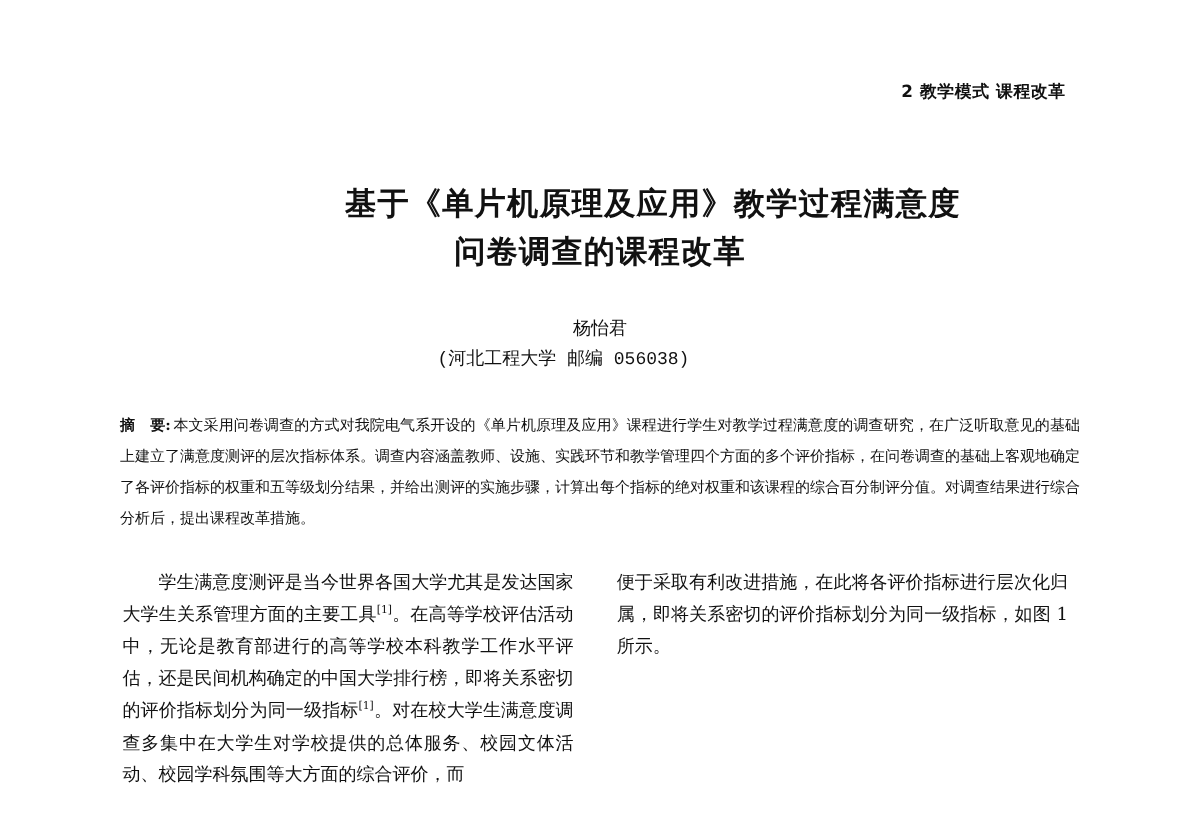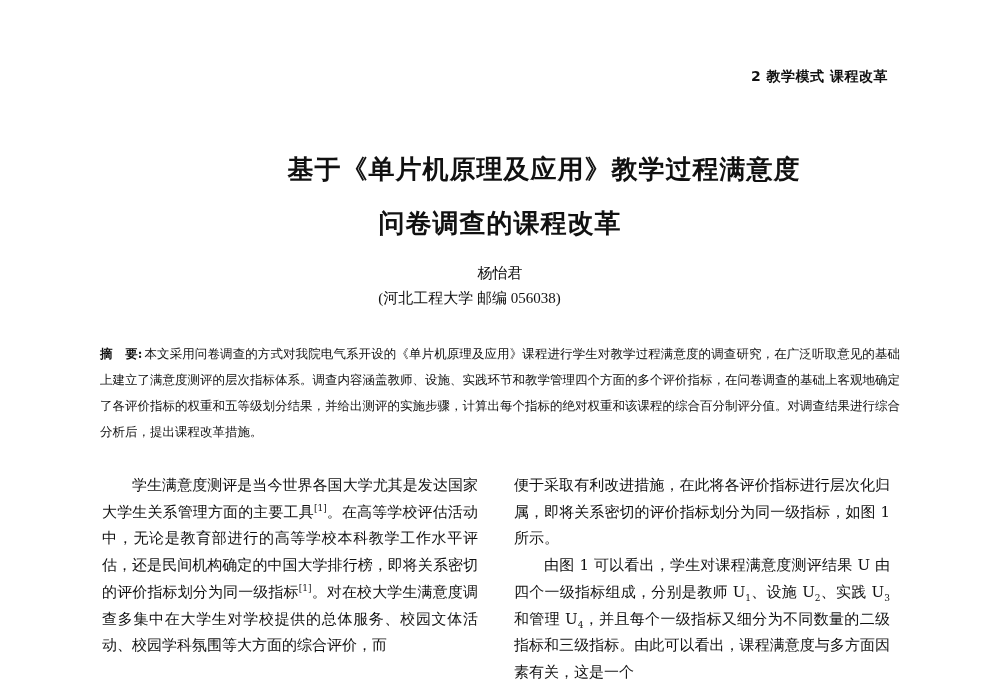--- a/index.html
+++ b/index.html
@@ -1,22 +1,22 @@
 <!DOCTYPE html>
 <html><head>
 <meta charset="utf-8">
 <style>
   html, body { margin: 0; padding: 0; background: #ffffff; }
   body { width: 1000px; height: 688px; position: relative; overflow: hidden; color: #111; font-family: "DejaVu Sans", sans-serif; }
   .header { position: absolute; top: 68px; right: 112px; font-size: 14px; font-weight: bold; letter-spacing: 0.5px; margin-left: 48px; }
   .title { position: absolute; left: 0; width: 1000px; text-align: center; font-size: 26px; font-weight: bold; letter-spacing: 1px; }
   .title1 { top: 152px; padding-left: 44px; }
-  .title2 { top: 206px; }
+  .title2 { top: 192px; }
   .author { position: absolute; top: 264px; left: 0; width: 1000px; text-align: center; font-size: 15px; font-family: Liberation Sans, sans-serif; }
-  .affil { position: absolute; top: 289px; left: 0; width: 939px; text-align: center; font-size: 15px; font-family: Liberation Serif, serif; }
+  .affil { position: absolute; top: 289px; left: 0; width: 939px; text-align: center; font-size: 15px; font-family: Liberation Mono, monospace; }
   .abstract { position: absolute; top: 341px; left: 100px; width: 800px; font-size: 12.5px; line-height: 26px; font-family: "DejaVu Serif", serif; text-align: justify; }
   .abstract .label { font-weight: bold; margin-right: 2px; }
   .col { position: absolute; top: 472px; width: 376px; font-size: 15px; line-height: 26.7px; font-family: "DejaVu Serif", serif; text-align: justify; }
   .col-left { left: 102px; }
   .col-right { left: 514px; }
   .para { margin: 0; }
   .indent { text-indent: 2em; }
   sup { font-size: 9px; line-height: 0; }
   sub { font-size: 9px; line-height: 0; }
 </style>
@@ -34,14 +34,13 @@
 <div class="abstract">
   <span class="label">摘　要:</span><span>本文采用问卷调查的方式对我院电气系开设的《单片机原理及应用》课程进行学生对教学过程满意度的调查研究，在广泛听取意见的基础上建立了满意度测评的层次指标体系。调查内容涵盖教师、设施、实践环节和教学管理四个方面的多个评价指标，在问卷调查的基础上客观地确定了各评价指标的权重和五等级划分结果，并给出测评的实施步骤，计算出每个指标的绝对权重和该课程的综合百分制评分值。对调查结果进行综合分析后，提出课程改革措施。</span>
 </div>
 
 <div class="col col-left">
   <p class="para indent"><span>学生满意度测评是当今世界各国大学尤其是发达国家大学生关系管理方面的主要工具</span><sup>[1]</sup><span>。在高等学校评估活动中，无论是教育部进行的高等学校本科教学工作水平评估，还是民间机构确定的中国大学排行榜，即将关系密切的评价指标划分为同一级指标</span><sup>[1]</sup><span>。对在校大学生满意度调查多集中在大学生对学校提供的总体服务、校园文体活动、校园学科氛围等大方面的综合评价，而</span></p>
 </div>
 
 <div class="col col-right">
   <p class="para">便于采取有利改进措施，在此将各评价指标进行层次化归属，即将关系密切的评价指标划分为同一级指标，如图 1 所示。</p>
-  <p class="para indent"><span>由图 1 可以看出，学生对课程满意度测评结果 U 由四个一级指标组成，分别是教师 U</span><sub>1</sub><span>、设施 U</span><sub>2</sub><span>、实践 U</span><sub>3</sub><span> 和管理 U</span><sub>4</sub><span>，并且每个一级指标又细分为不同数量的二级指标和三级指标。由此可以看出，课程满意度与多方面因素有关，这是一个</span></p>
 </div>
 
 </body></html>

